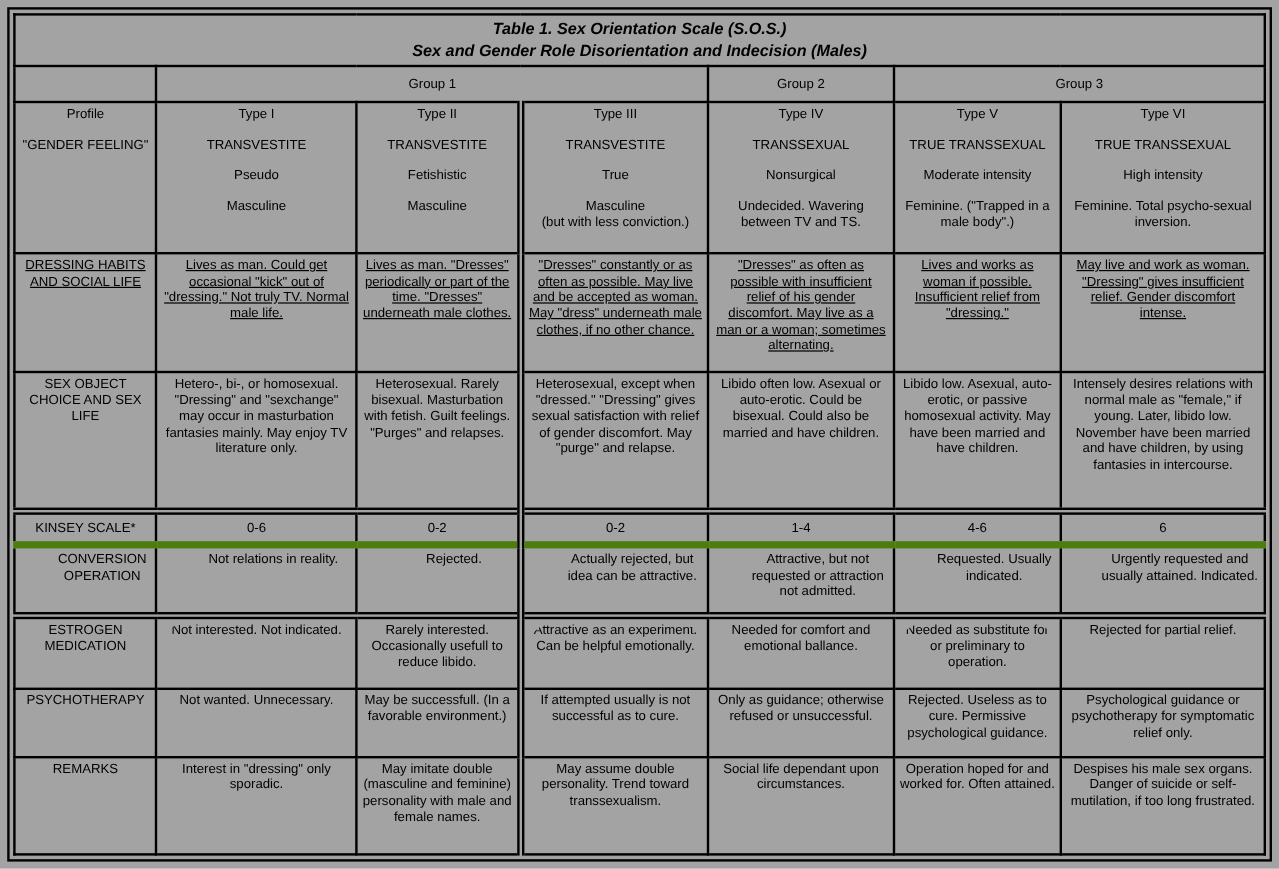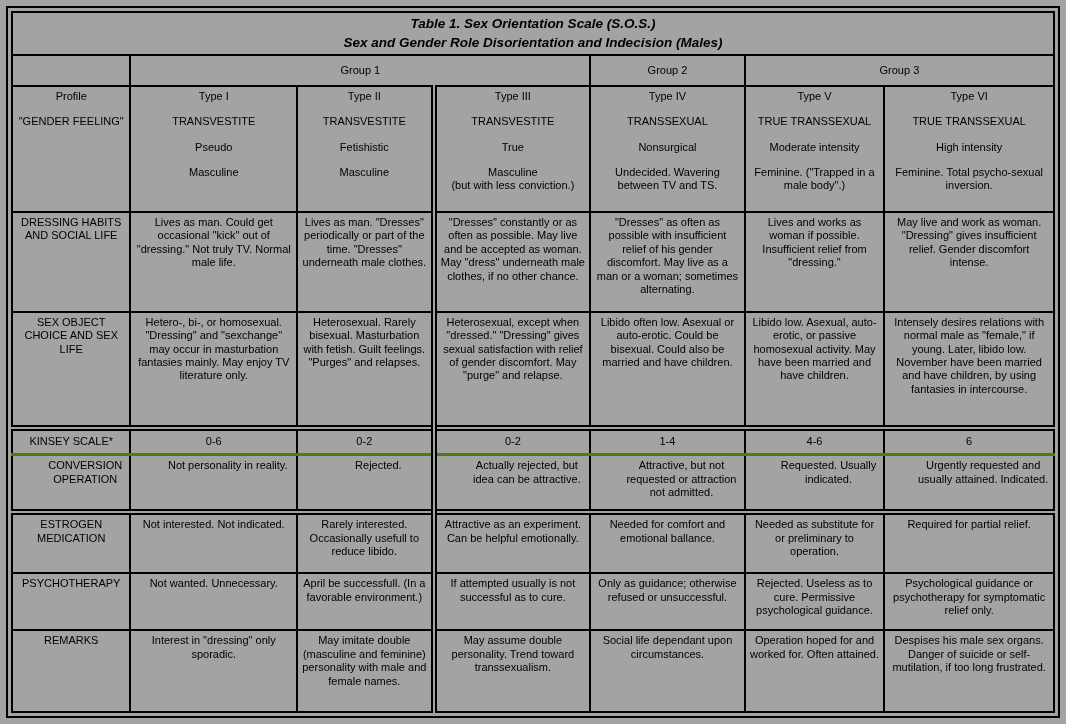--- a/index.html
+++ b/index.html
@@ -12,25 +12,25 @@
        font-size:11px; line-height:1.22; padding:3px 4px; overflow:hidden; word-wrap:break-word; }
   .title-cell { vertical-align:middle; font-weight:bold; font-style:italic;
                 font-size:13.5px; line-height:1.35; height:34px; padding:2px; }
   .group-row td { vertical-align:middle; height:24px; font-size:11px; padding:2px; }
   .row-profile td { height:116px; }
   .pline { margin-bottom:12px; }
   .pline:last-child { margin-bottom:0; }
   .profile-label { }
   .preline { white-space:pre-line; }
   .col-d { border-left:6px double #000;text-align:center; }
-  .row-dressing td { height:90px; }
+  .row-dressing td { height:90px;text-decoration:underline; }
   .row-sexobj  td { height:104px; }
   .row-kinsey  td { height:22px; border-top:6px double #000; vertical-align:middle; padding:0; }
-  .row-conversion td { height:46px; border-top:3px solid #4d7c0f;padding-left:32px; }
-  .row-estrogen td { height:50px; border-top:6px double #000; }
+  .row-conversion td { height:46px; border-top:6px solid #4d7c0f;padding-left:32px; }
+  .row-estrogen td { height:50px; border-top:6px double #000;border-radius:28px; }
   .row-psych   td { height:48px;margin-top:29px; }
   .row-remarks td { height:72px; }
 </style>
 </head>
 <body>
 
 <div class="page">
 <div class="outer">
 <table>
   <colgroup>
@@ -127,42 +127,42 @@
     <td>0-6</td>
     <td>0-2</td>
     <td class="col-d">0-2</td>
     <td>1-4</td>
     <td>4-6</td>
     <td>6</td>
   </tr>
 
   <tr class="row-conversion">
     <td>CONVERSION OPERATION</td>
-    <td>Not personality in reality.</td>
+    <td>Not relations in reality.</td>
     <td>Rejected.</td>
     <td class="col-d">Actually rejected, but idea can be attractive.</td>
     <td>Attractive, but not requested or attraction not admitted.</td>
     <td>Requested. Usually indicated.</td>
     <td>Urgently requested and usually attained. Indicated.</td>
   </tr>
 
   <tr class="row-estrogen">
     <td>ESTROGEN MEDICATION</td>
     <td>Not interested. Not indicated.</td>
     <td>Rarely interested. Occasionally usefull to reduce libido.</td>
     <td class="col-d">Attractive as an experiment. Can be helpful emotionally.</td>
     <td>Needed for comfort and emotional ballance.</td>
     <td>Needed as substitute for or preliminary to operation.</td>
-    <td>Required for partial relief.</td>
+    <td>Rejected for partial relief.</td>
   </tr>
 
   <tr class="row-psych">
     <td>PSYCHOTHERAPY</td>
     <td>Not wanted. Unnecessary.</td>
-    <td>April be successfull. (In a favorable environment.)</td>
+    <td>May be successfull. (In a favorable environment.)</td>
     <td class="col-d">If attempted usually is not successful as to cure.</td>
     <td>Only as guidance; otherwise refused or unsuccessful.</td>
     <td>Rejected. Useless as to cure. Permissive psychological guidance.</td>
     <td>Psychological guidance or psychotherapy for symptomatic relief only.</td>
   </tr>
 
   <tr class="row-remarks">
     <td>REMARKS</td>
     <td>Interest in "dressing" only sporadic.</td>
     <td>May imitate double (masculine and feminine) personality with male and female names.</td>

